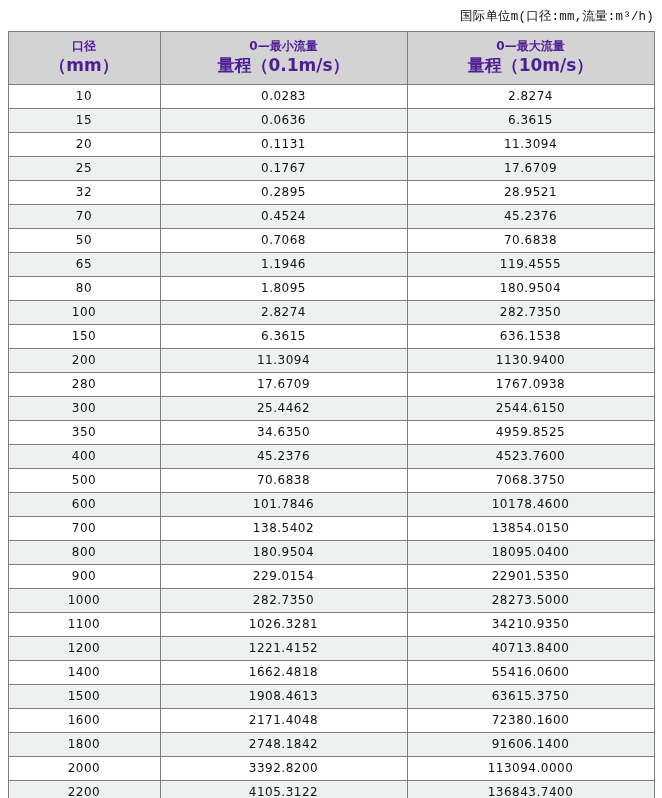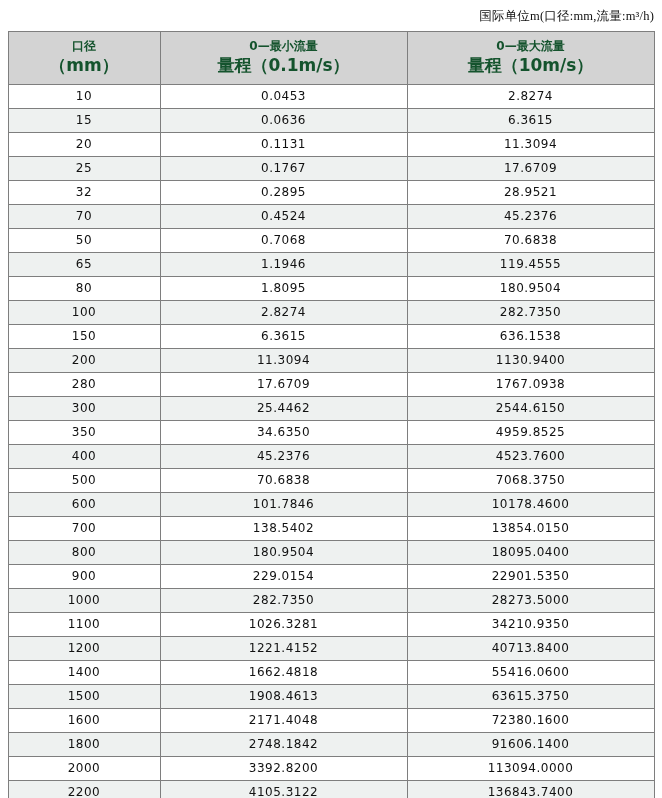--- a/index.html
+++ b/index.html
@@ -19,40 +19,40 @@
     height: 798px;
     position: relative;
     box-sizing: border-box;
   }
   .caption {
     text-align: right;
     font-size: 12.5px;
     color: #111;
     padding: 8px 8px 6px 0;
     letter-spacing: 0.2px;
-    font-family: Liberation Serif, serif;
+    font-family: Liberation Mono, monospace;
   }
   table.spec {
     border-collapse: collapse;
     width: 646px;
     margin: 0 auto;
     table-layout: fixed;
   }
   table.spec th, table.spec td {
     border: 1px solid #7e7e7e;
     text-align: center;
     font-family: "DejaVu Sans", sans-serif;
   }
   table.spec thead th {
     background: #d3d3d3;
     font-size: 12px;
     font-weight: bold;
     padding: 6px 20px 7px;
     line-height: 1.35;
-    color: #14532d;
+    color: #4c1d95;
   }
   table.spec thead th .sub {
     display: block;
     font-size: 17px;
     font-weight: bold;
   }
   table.spec tbody td {
     font-size: 12px;
     padding: 2px 2px 3px;
     height: 18px;
@@ -98,21 +98,21 @@
         </th>
         <th>
           <span>0—最大流量</span>
           <span class="sub">量程（10m/s）</span>
         </th>
       </tr>
     </thead>
     <tbody id="tbody">
         <tr>
           <td class="dn">10</td>
-          <td>0.0453</td>
+          <td>0.0283</td>
           <td>2.8274</td>
         </tr>
         <tr>
           <td class="dn">15</td>
           <td>0.0636</td>
           <td>6.3615</td>
         </tr>
         <tr>
           <td class="dn">20</td>
           <td>0.1131</td>

